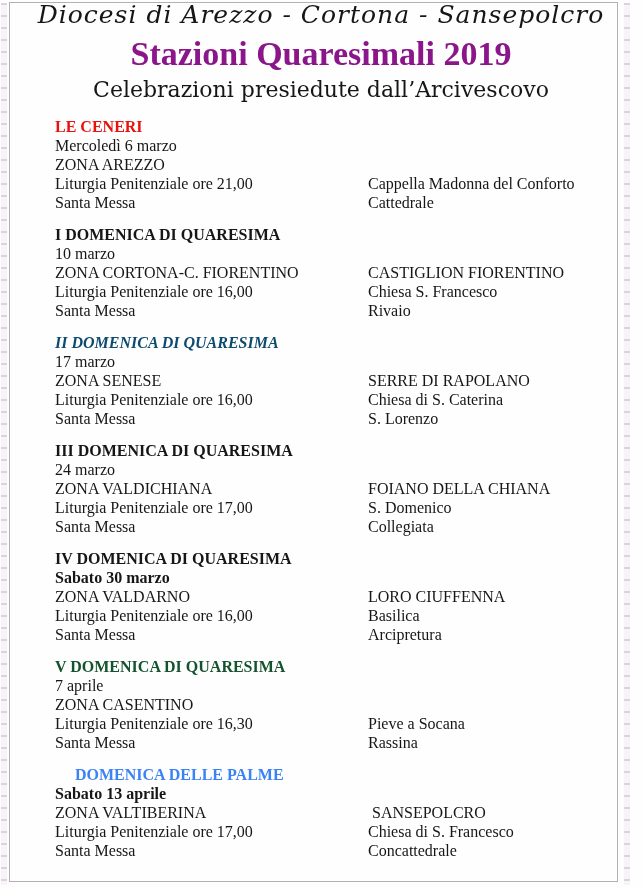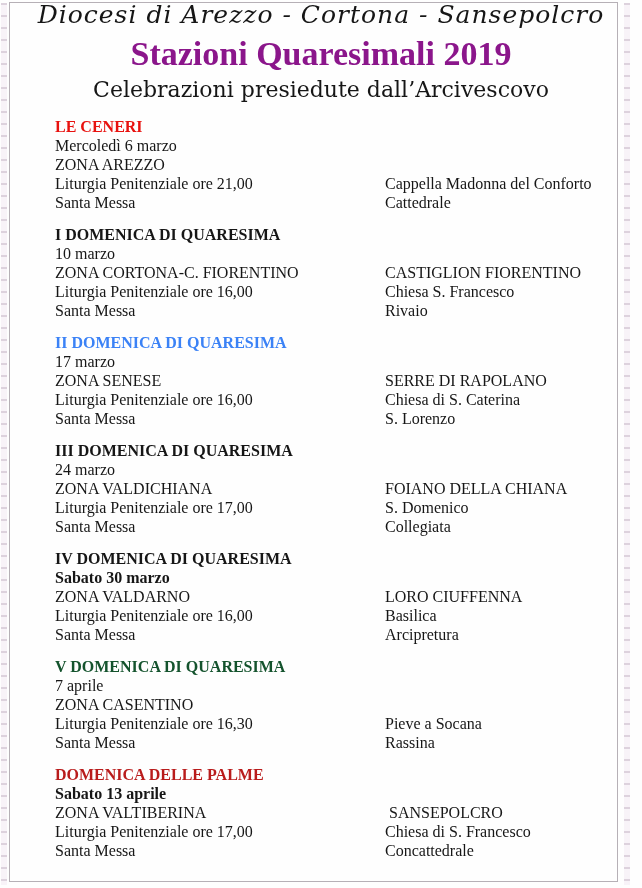--- a/index.html
+++ b/index.html
@@ -51,21 +51,21 @@
     margin:0 0 13px 0;
     font-size:16px; line-height:19px;
   }
   .station-heading {
     margin:0; padding:0;
     font-size:16px; line-height:19px;
     font-weight:bold;
   }
   .station-date { line-height:19px; }
   .station-date.bold { font-weight:bold; }
-  .row { display:flex;gap:17px; }
+  .row { display:flex; }
   .cell { line-height:19px; }
   .cell.left  { width:313px; flex:none; }
   .cell.right { flex:1; white-space:pre-wrap; }
 </style>
 </head>
 <body>
 
 <div class="edge-strip left"></div>
 <div class="edge-strip right"></div>
 <div class="frame" style="border-color: rgb(182, 176, 182);"></div>
@@ -107,21 +107,21 @@
     <div class="cell left">Liturgia Penitenziale ore 16,00</div>
     <div class="cell right">Chiesa S. Francesco</div>
   </div>
           <div class="row">
     <div class="cell left">Santa Messa</div>
     <div class="cell right">Rivaio</div>
   </div>
         </div>
   </section>
       <section class="station">
-    <h2 class="station-heading" style="color: #3b82f6;">II DOMENICA DI QUARESIMA</h2>
+    <h2 class="station-heading" style="color: #0c4a6e; font-style: italic;">II DOMENICA DI QUARESIMA</h2>
     <div class="station-date">17 marzo</div>
     <div class="station-rows">
           <div class="row">
     <div class="cell left">ZONA SENESE</div>
     <div class="cell right">SERRE DI RAPOLANO</div>
   </div>
           <div class="row">
     <div class="cell left">Liturgia Penitenziale ore 16,00</div>
     <div class="cell right">Chiesa di S. Caterina</div>
   </div>
@@ -179,21 +179,21 @@
     <div class="cell left">Liturgia Penitenziale ore 16,30</div>
     <div class="cell right">Pieve a Socana</div>
   </div>
           <div class="row">
     <div class="cell left">Santa Messa</div>
     <div class="cell right">Rassina</div>
   </div>
         </div>
   </section>
       <section class="station">
-    <h2 class="station-heading" style="color: #b91c1c;">DOMENICA DELLE PALME</h2>
+    <h2 class="station-heading" style="color: #3b82f6; margin-left: 20px;">DOMENICA DELLE PALME</h2>
     <div class="station-date bold">Sabato 13 aprile</div>
     <div class="station-rows">
           <div class="row">
     <div class="cell left">ZONA VALTIBERINA</div>
     <div class="cell right"> SANSEPOLCRO</div>
   </div>
           <div class="row">
     <div class="cell left">Liturgia Penitenziale ore 17,00</div>
     <div class="cell right">Chiesa di S. Francesco</div>
   </div>

